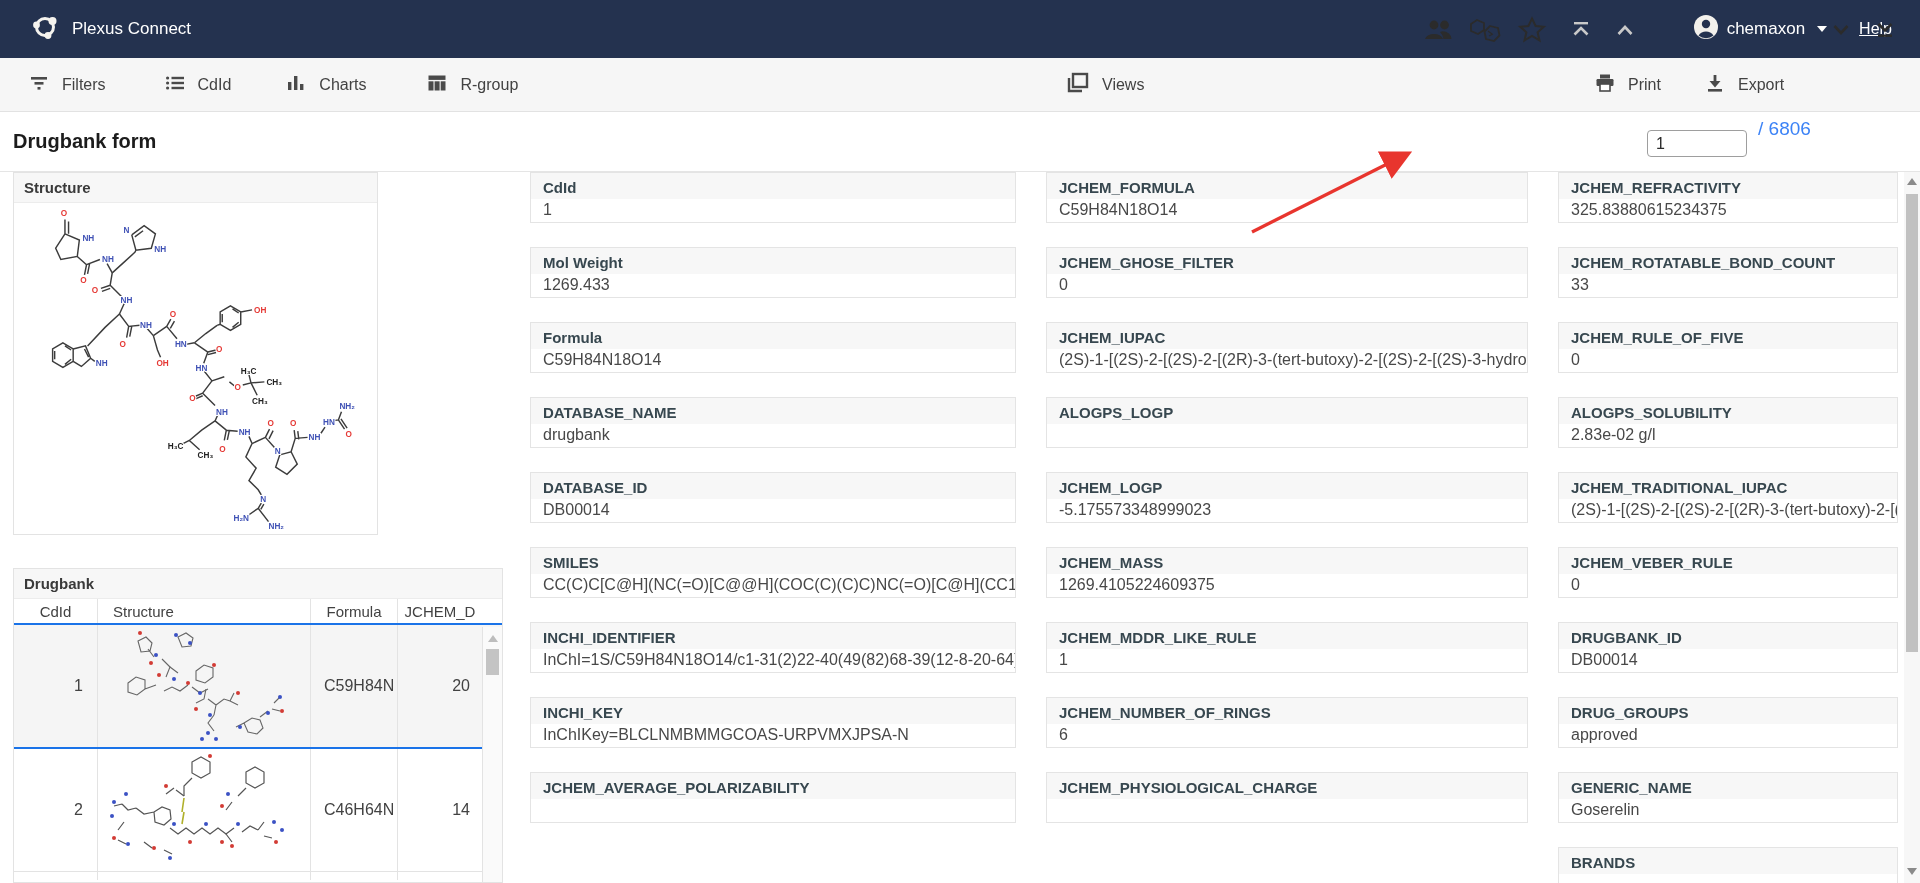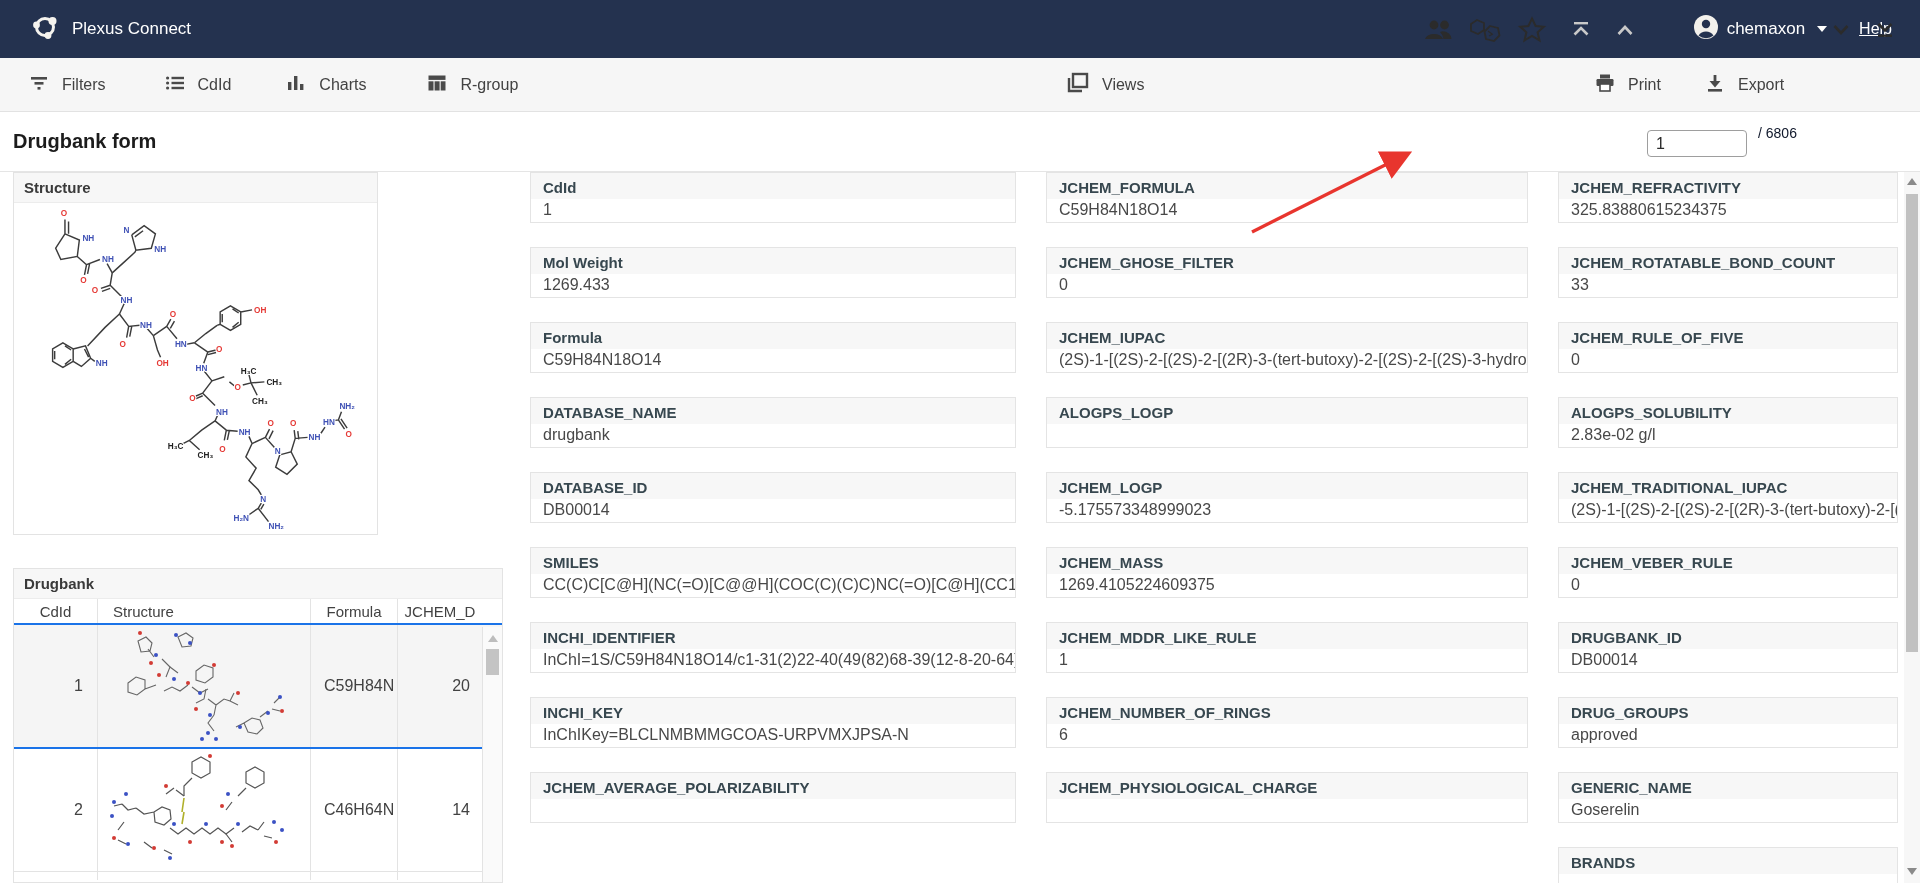--- a/index.html
+++ b/index.html
@@ -28,21 +28,21 @@
   
   .form-header{position:absolute;left:0;top:112px;width:1920px;height:60px;background:#fff;border-bottom:1px solid #e5e5e5;}
   .form-title{position:absolute;left:13px;top:18px;font-size:20px;font-weight:bold;color:#1c1c1c;}
   .hicon{display:flex;align-items:center;justify-content:center;cursor:pointer;}
   .hi-people{position:absolute;left:1421px;top:18px;}
   .hi-hex{position:absolute;left:1468px;top:17px;}
   .hi-star{position:absolute;left:1517px;top:16px;}
   .hi-first{position:absolute;left:1570px;top:20px;}
   .hi-prev{position:absolute;left:1614px;top:22px;}
   .rec-input{position:absolute;left:1647px;top:130px;width:100px;height:27px;border:1px solid #9e9e9e;border-radius:4px;font-size:16px;color:#2b2b2b;padding:0 8px;background:#fff;}
-  .rec-total{position:absolute;left:1758px;top:125px;font-size:14px;color:#0f172a;}
+  .rec-total{position:absolute;left:1758px;top:118px;font-size:19px;color:#3b82f6;}
   .hi-next{position:absolute;left:1830px;top:22px;}
   .hi-last{position:absolute;left:1874px;top:20px;}
 
   
   .panel{position:absolute;background:#fff;border:1px solid #e3e3e3;}
   .panel-title{height:30px;background:#f7f7f7;border-bottom:1px solid #ececec;font-size:15px;font-weight:bold;color:#3a3a3a;display:flex;align-items:center;padding-left:10px;}
   .structure-panel{left:13px;top:172px;width:365px;height:363px;}
   .structure-img{width:100%;height:331px;background:#fff;overflow:hidden;}
 
   .table-panel{left:13px;top:568px;width:490px;height:315px;overflow:hidden;}

